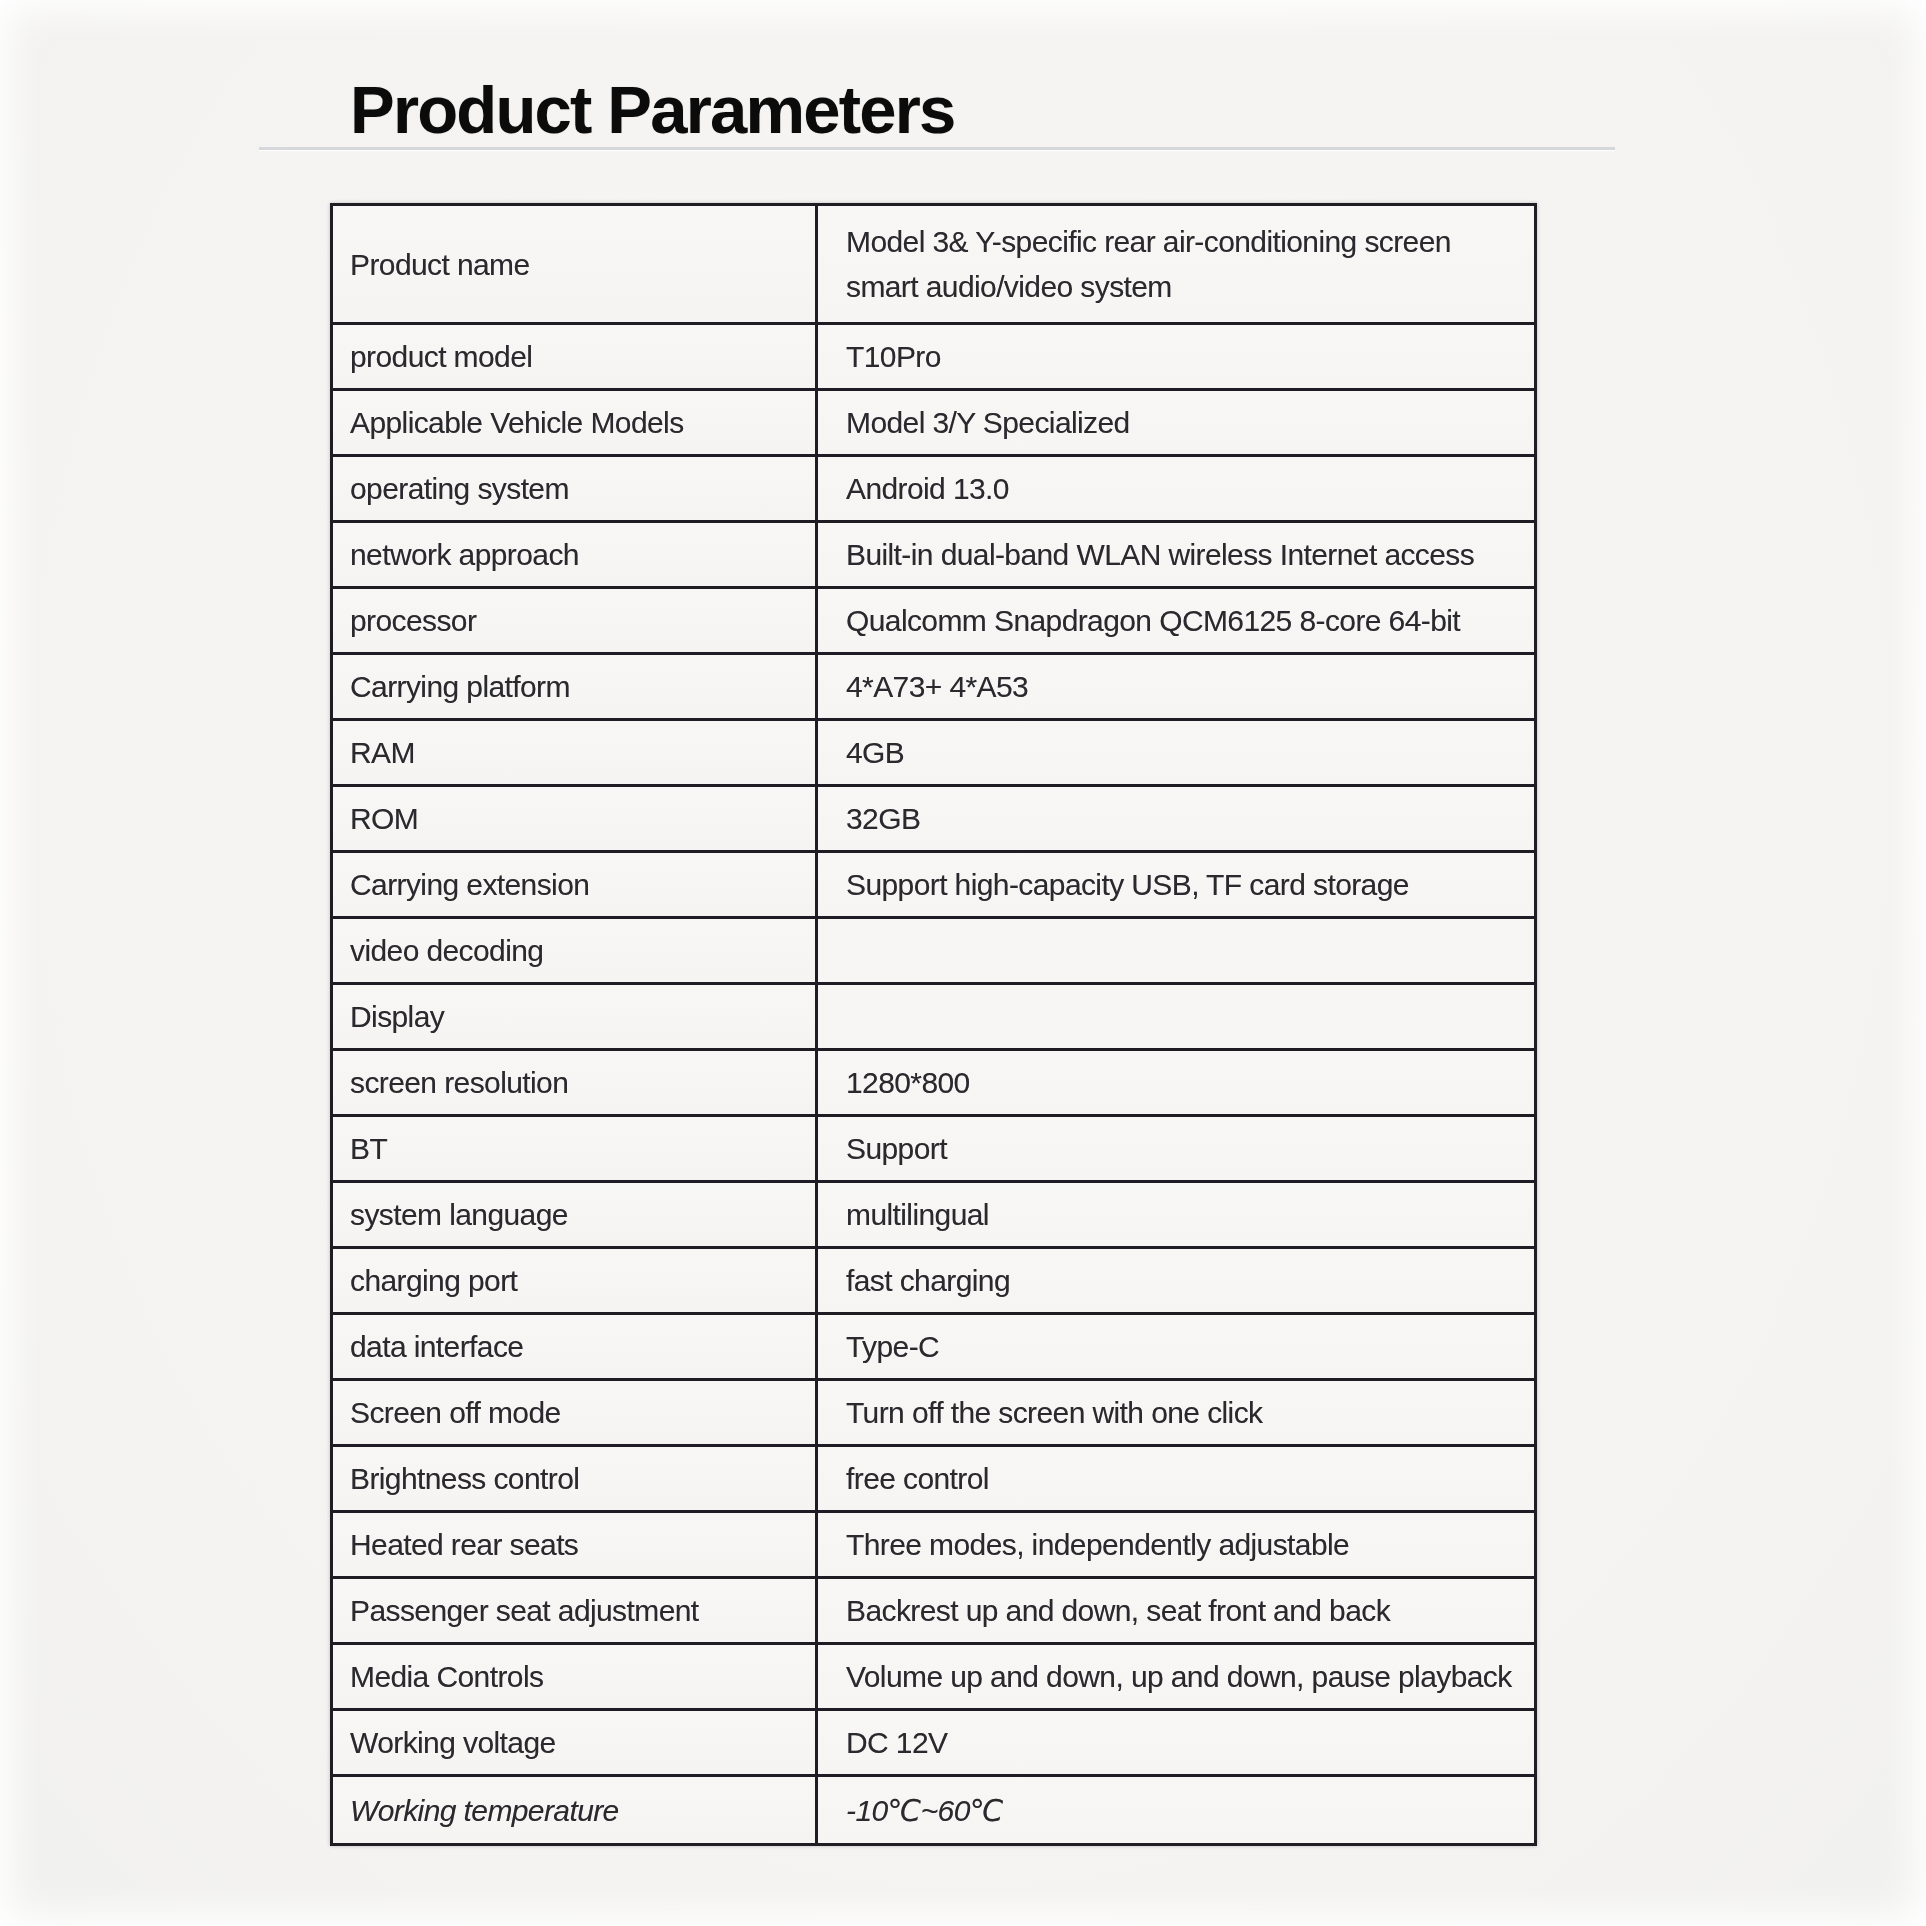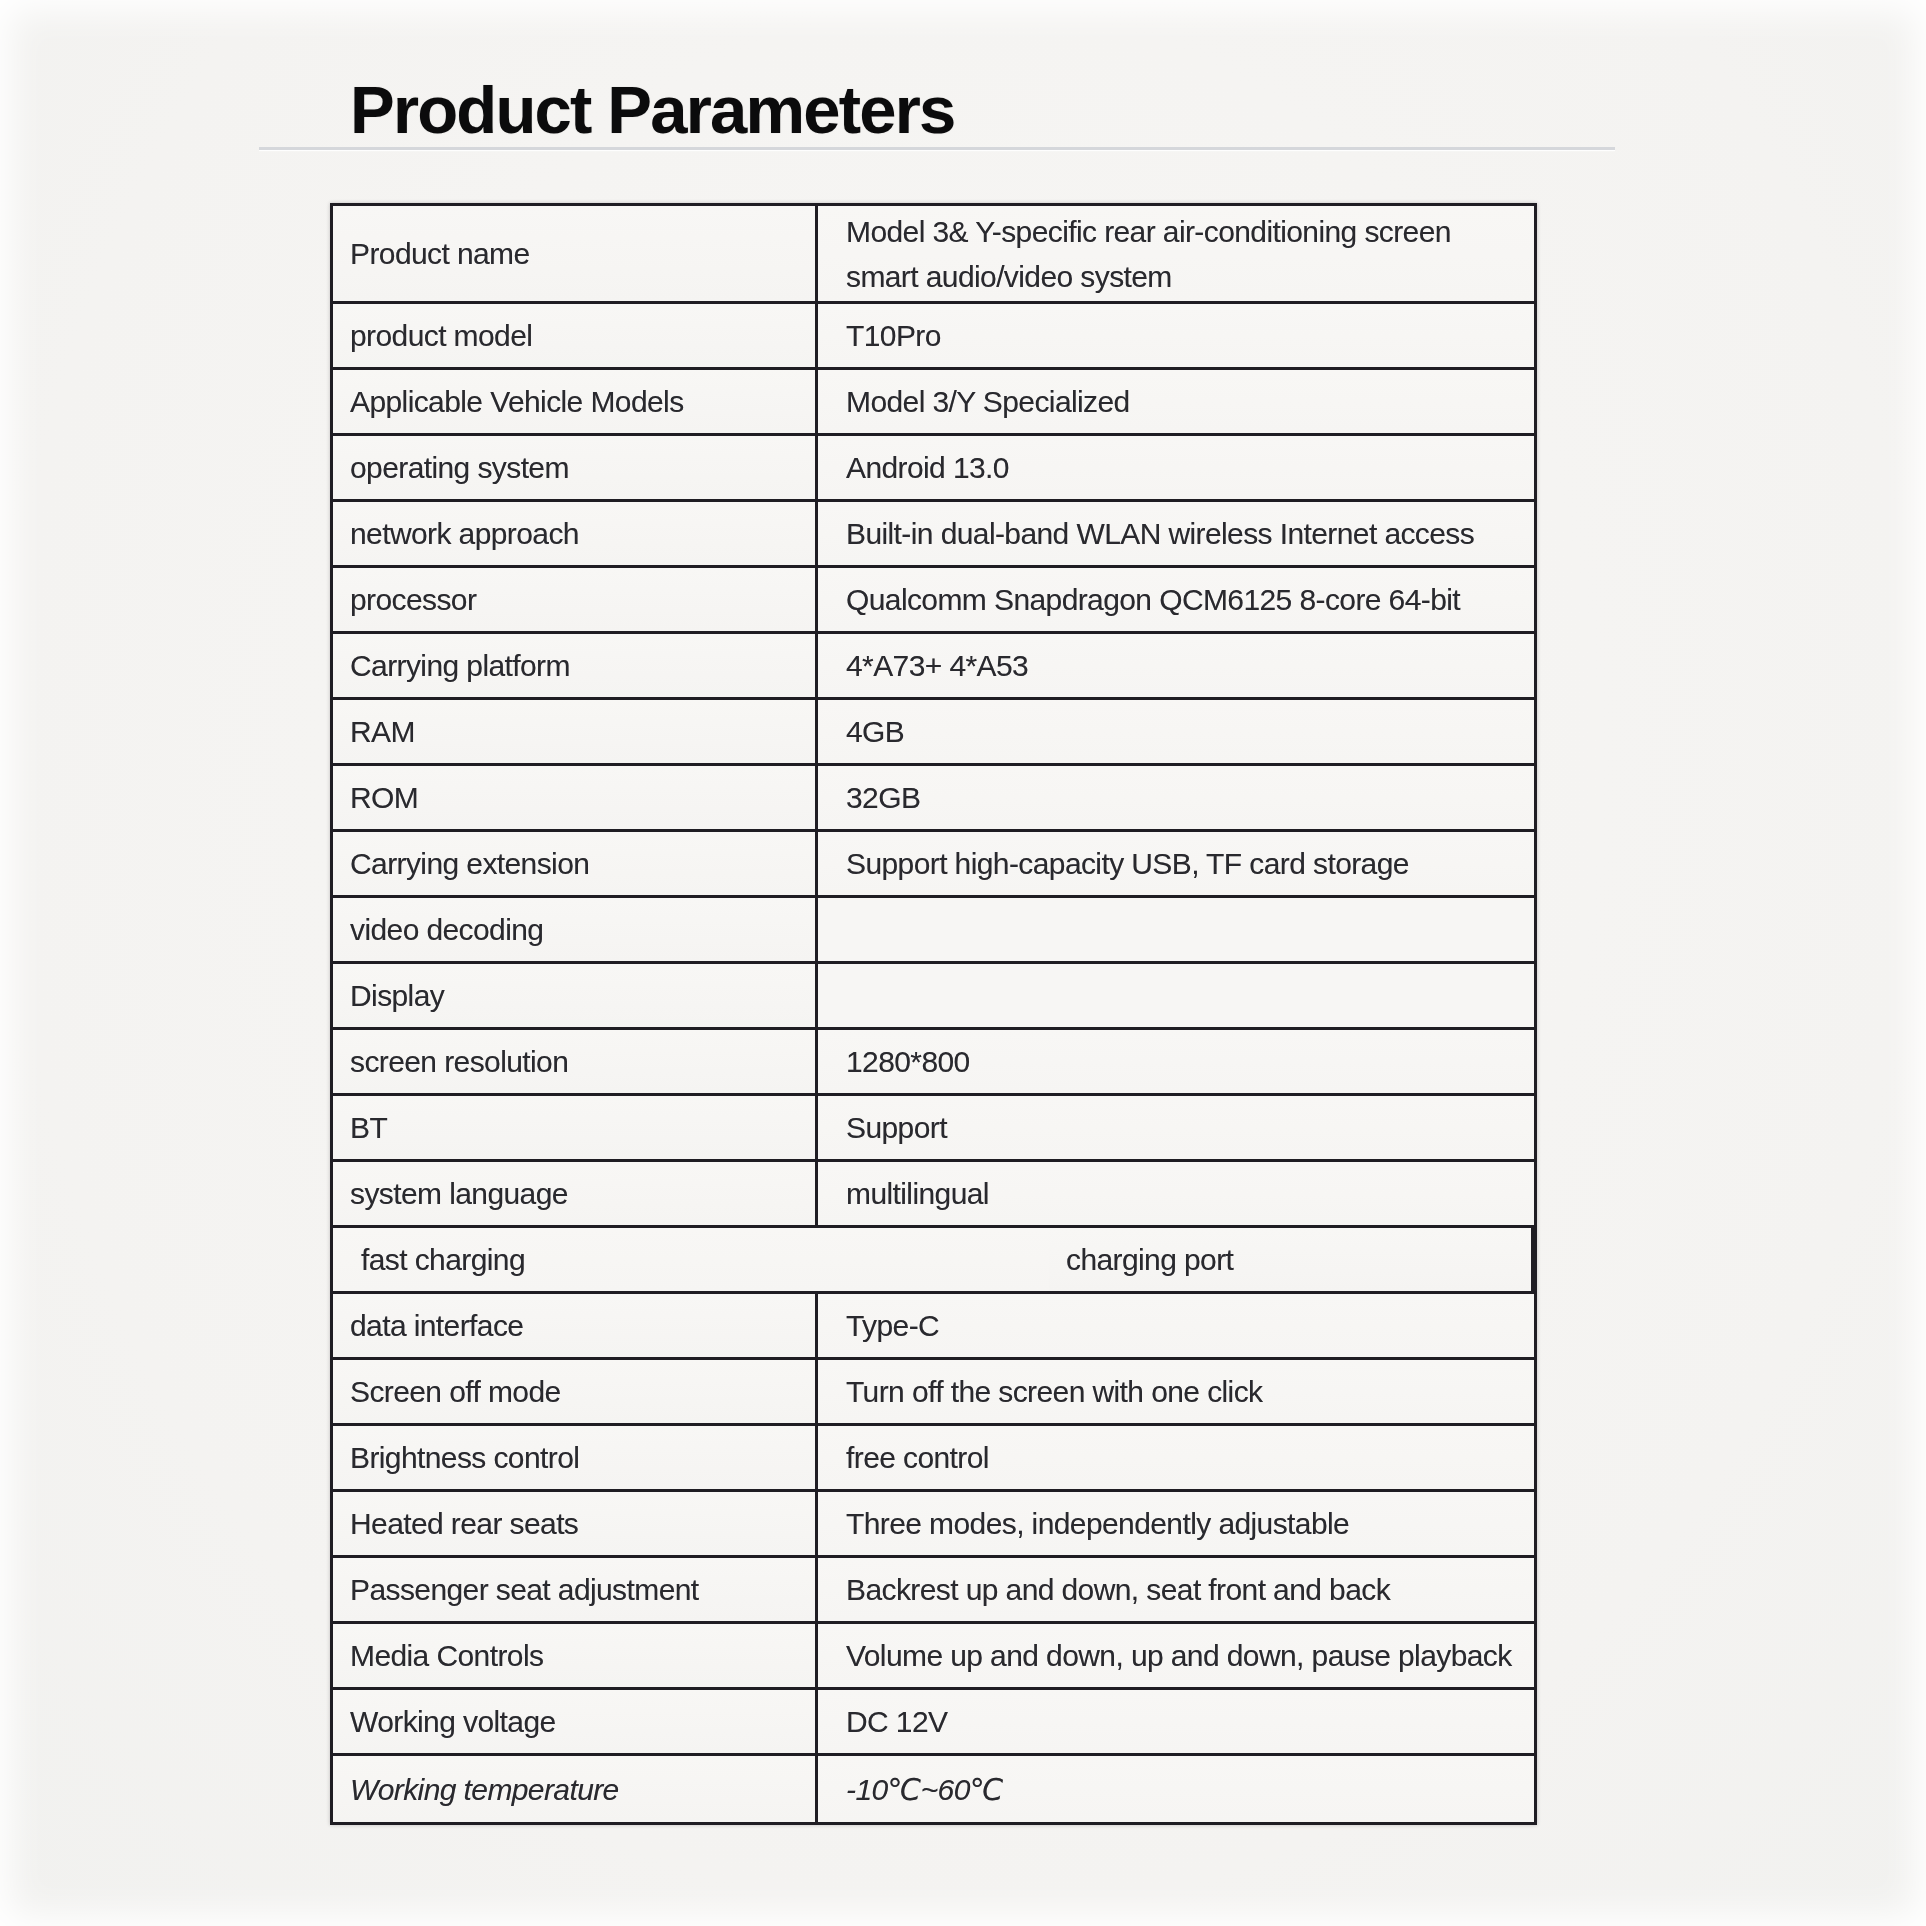--- a/index.html
+++ b/index.html
@@ -34,21 +34,21 @@
     position:absolute;left:330px;top:203px;width:1207px;
     box-sizing:border-box;
     border:3.6px solid #1f1d23;
     background:#f7f6f4;
     box-shadow:0 0 3.6px rgba(30,28,36,0.25);
   }
   .row{
     display:flex;box-sizing:border-box;height:66px;
     border-bottom:3.6px solid #1f1d23;
   }
-  .row.tall{height:98px;}
+  .row.tall{height:119px;}
   .row:last-child{border-bottom:none;font-style:italic;}
   .cell{
     display:flex;align-items:center;box-sizing:border-box;
     color:#29292e;font-size:30px;letter-spacing:-0.6px;line-height:1.5;
     text-shadow:0 0 0.6px rgba(40,40,45,0.35);
   }
   .cell.label{
     width:485px;border-right:3px solid #1f1d23;
     padding:0 6px 0 17px;
     background:linear-gradient(180deg,#f8f7f5 0%,#f5f4f2 100%);
@@ -122,22 +122,22 @@
   </div>
   <div class="row">
     <div class="cell label">BT</div>
     <div class="cell value">Support</div>
   </div>
   <div class="row">
     <div class="cell label">system language</div>
     <div class="cell value">multilingual</div>
   </div>
   <div class="row">
+    <div class="cell label">charging port</div>
     <div class="cell value">fast charging</div>
-    <div class="cell label">charging port</div>
   </div>
   <div class="row">
     <div class="cell label">data interface</div>
     <div class="cell value">Type-C</div>
   </div>
   <div class="row">
     <div class="cell label">Screen off mode</div>
     <div class="cell value">Turn off the screen with one click</div>
   </div>
   <div class="row">

